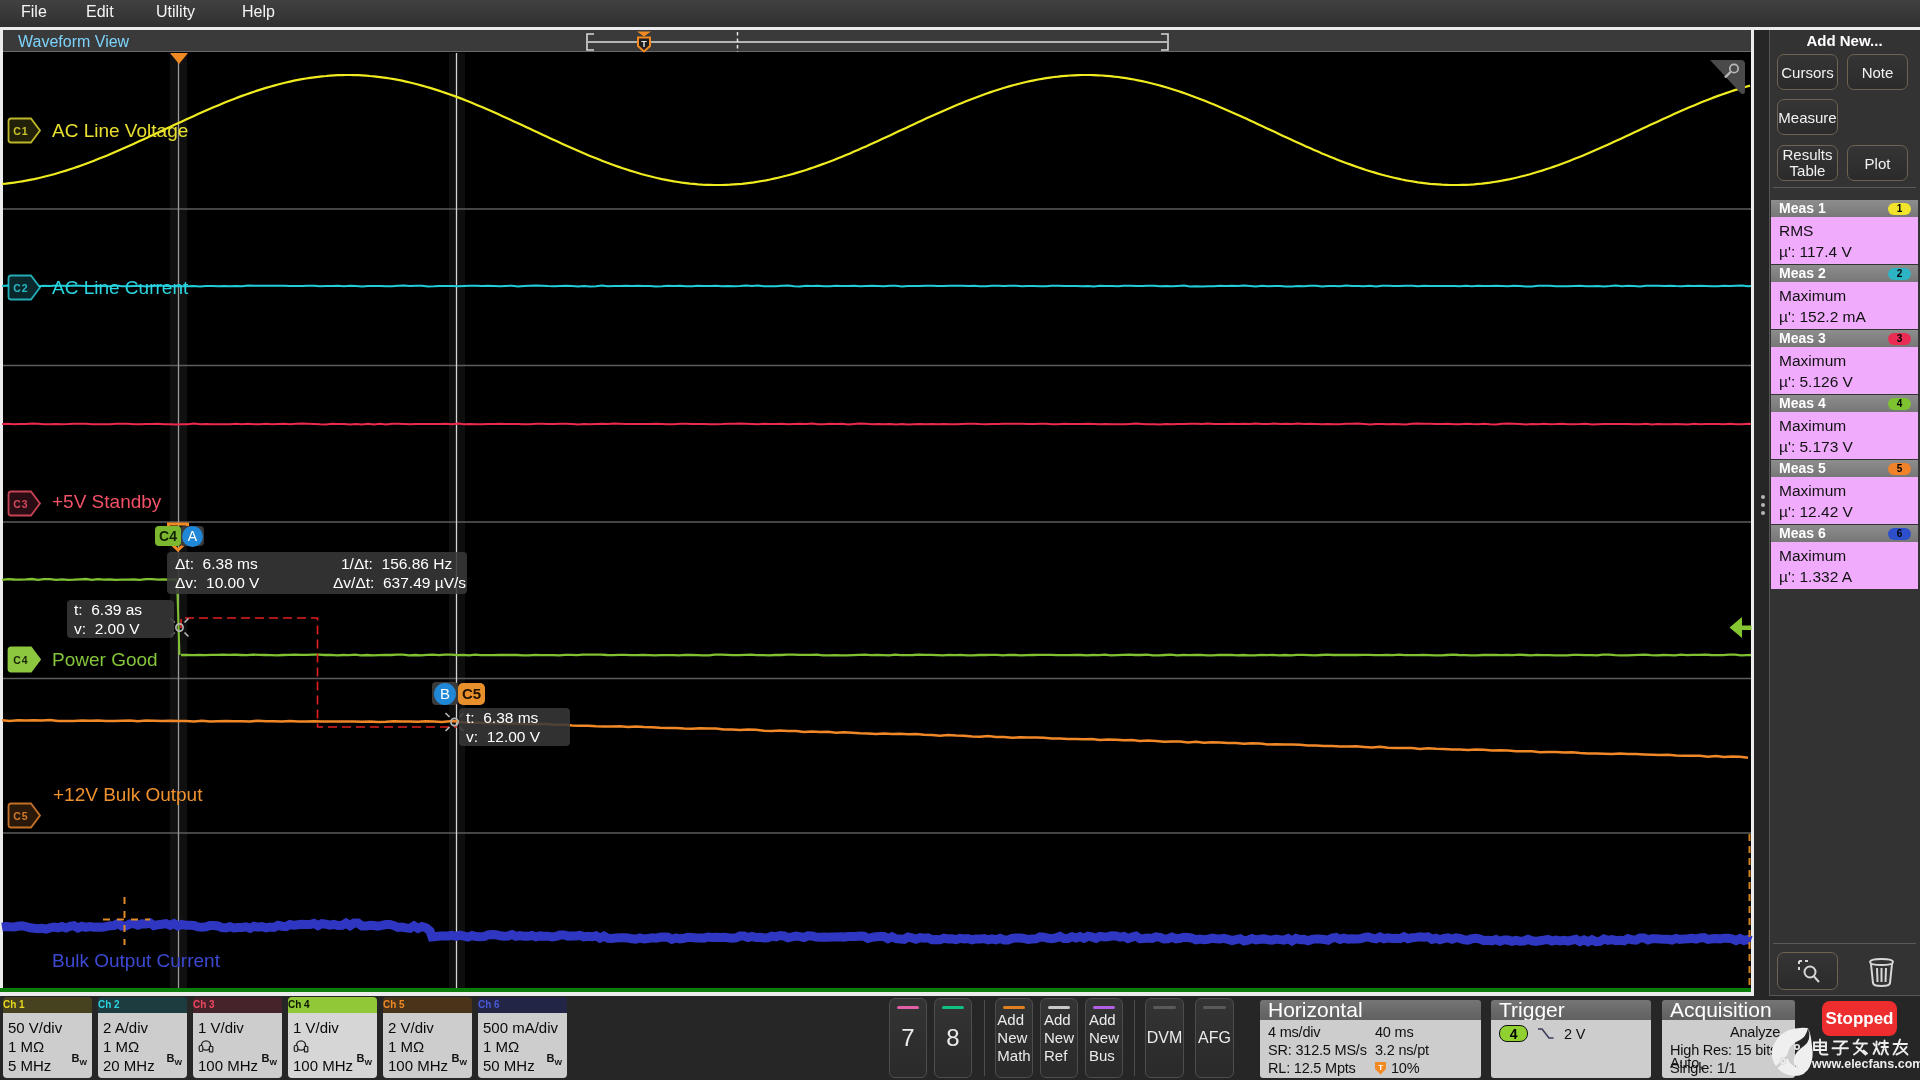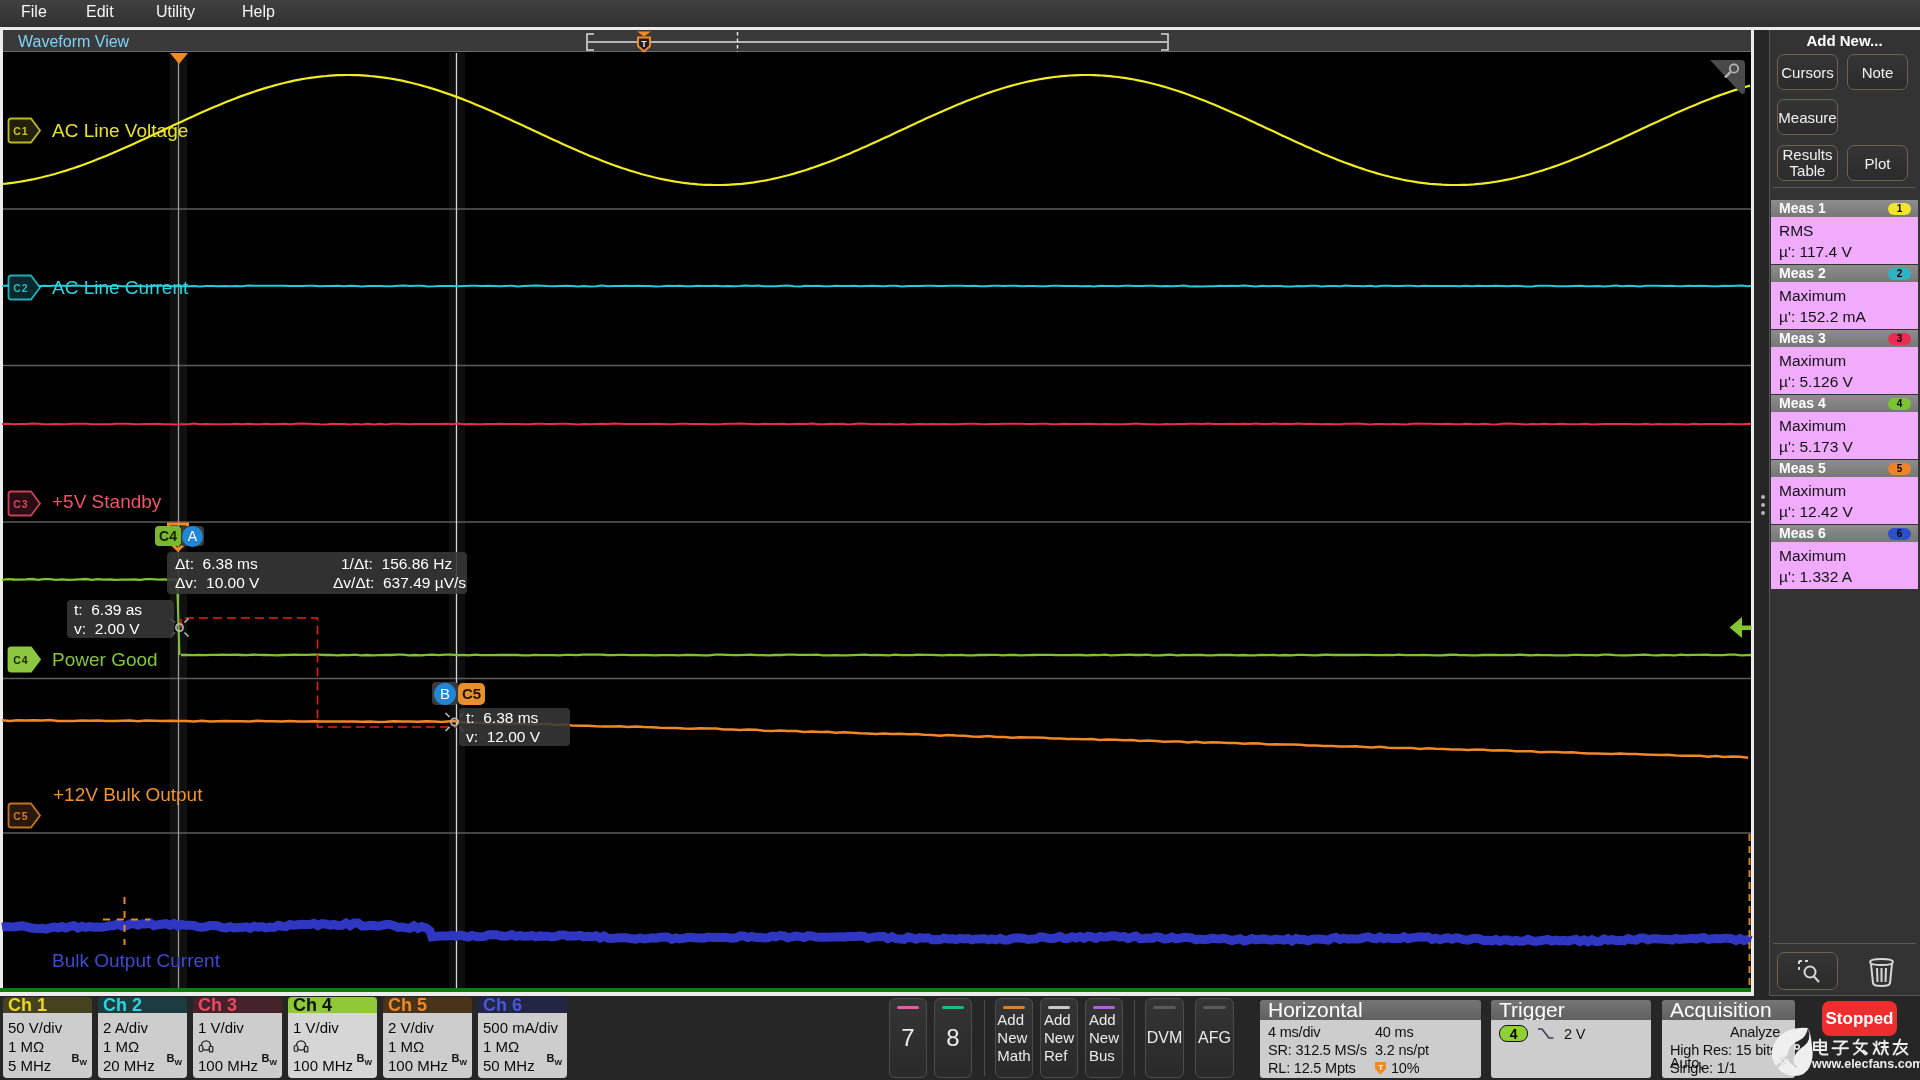--- a/index.html
+++ b/index.html
@@ -10,21 +10,21 @@
        text-align:center; font-size:15px; }
 .meas { position:absolute; left:1771px; width:147px; }
 .meas .hd { height:17px; background:linear-gradient(#8d8d8d,#777); color:#fff;
             font-size:14px; font-weight:bold; padding-left:8px; line-height:17px; position:relative; }
 .meas .bd { height:47px; background:#f0abfc; color:#111; font-size:15.5px;
             padding:3px 12px 0 8px; line-height:21px; }
 .mbadge { position:absolute; right:7px; top:2.5px; width:23px; height:12px;
           border-radius:6px; font-size:10px; font-weight:bold; color:#000;
           text-align:center; line-height:12px; }
 .card { position:absolute; width:89px; top:997px; height:81px; border-radius:4px; overflow:hidden; }
-.card .h { height:16px; font-size:18px; font-weight:bold; padding-left:5px; line-height:16px; }
+.card .h { height:16px; font-size:10px; font-weight:bold; line-height:16px; }
 .card .b { height:65px; background:#cdcdcd; color:#0a0a0a; font-size:15px;
            padding:5px 0 0 5px; line-height:19px; position:relative; }
 .bw { position:absolute; right:5px; bottom:6px; font-size:11px; font-weight:bold; color:#111; }
 .bw sub { font-size:8px; }
 .panel { position:absolute; top:1000px; height:78px; border-radius:3px; overflow:hidden; }
 .panel .h { height:20px; background:linear-gradient(#757575,#606060); color:#fff;
             font-size:21px; padding-left:8px; line-height:20px; }
 .panel .b { height:58px; background:#cdcdcd; color:#111; font-size:14.5px; letter-spacing:-0.2px;
             padding:2px 0 0 8px; line-height:18.5px; position:relative; }
 .rbtn { position:absolute; background:linear-gradient(#343434,#2a2a2a);

